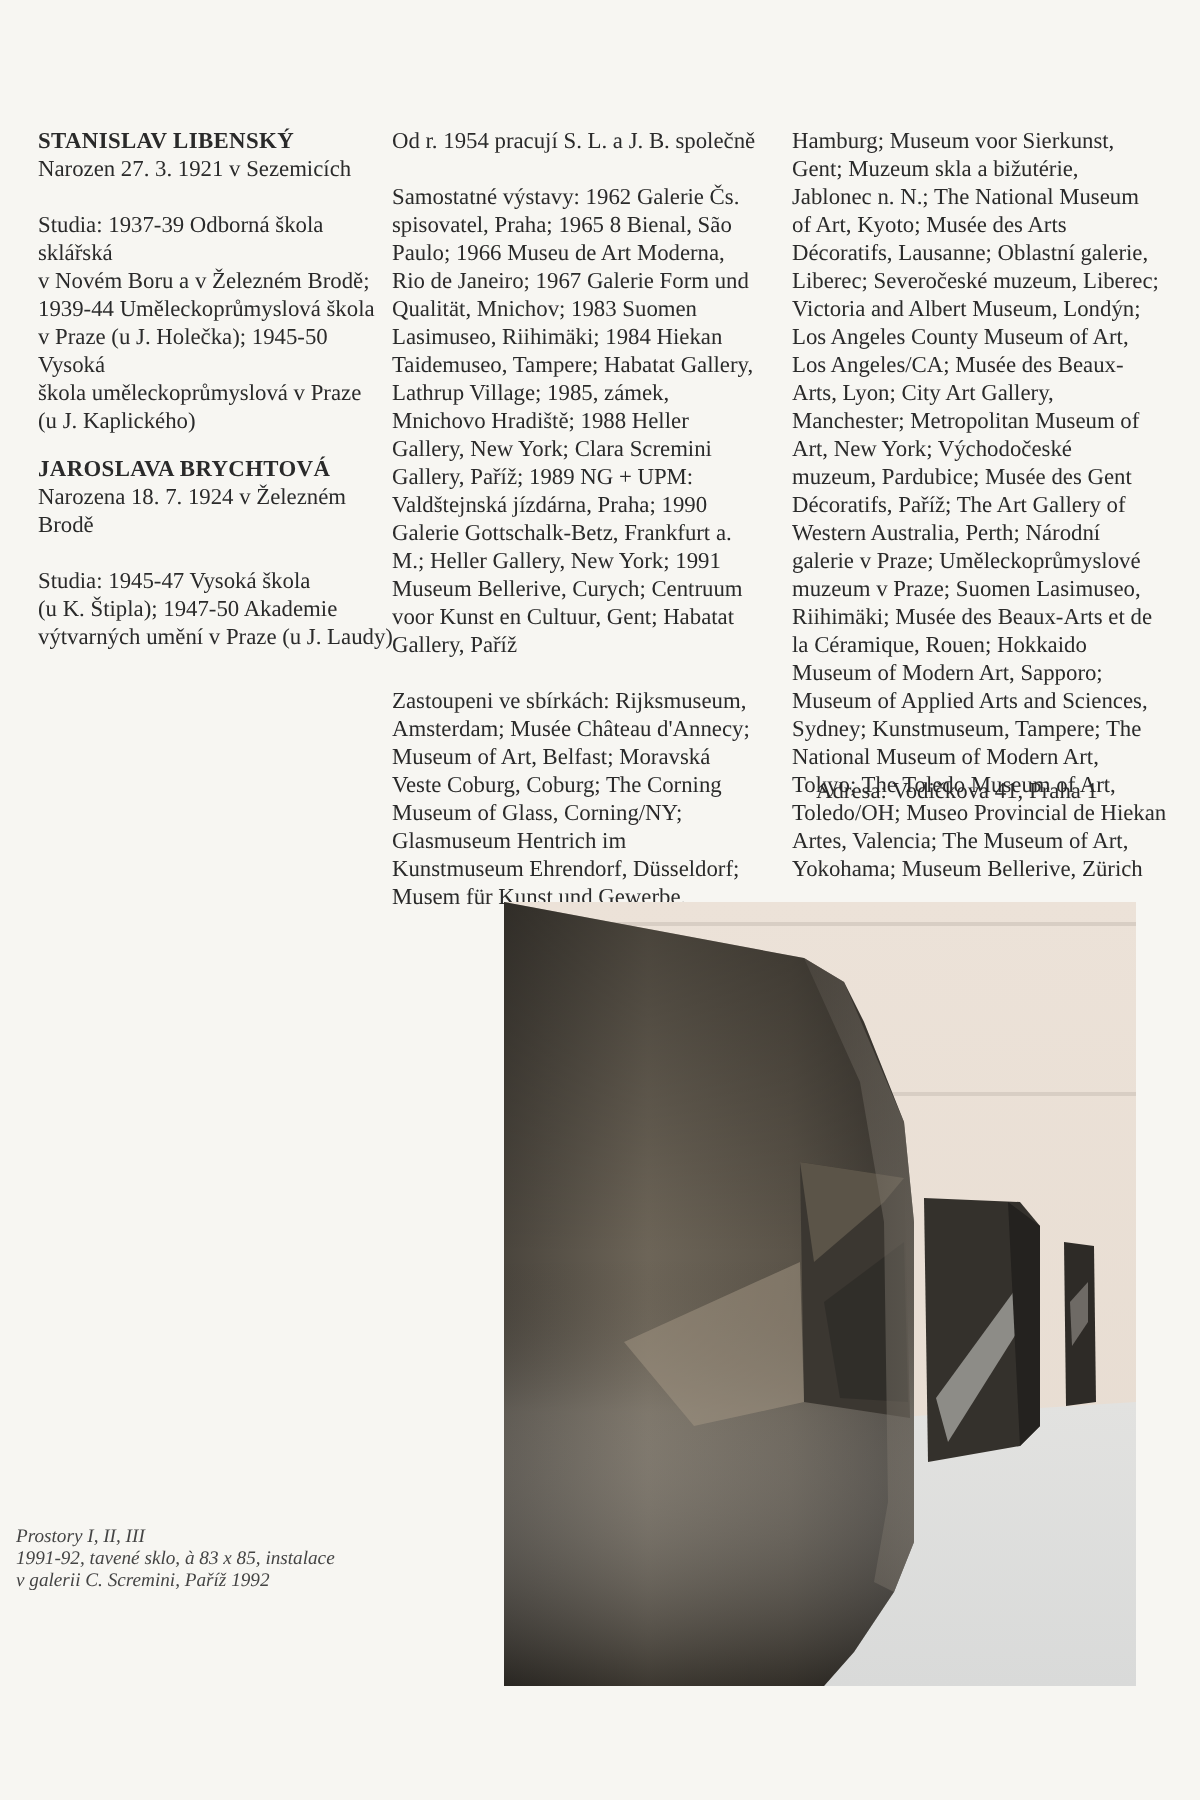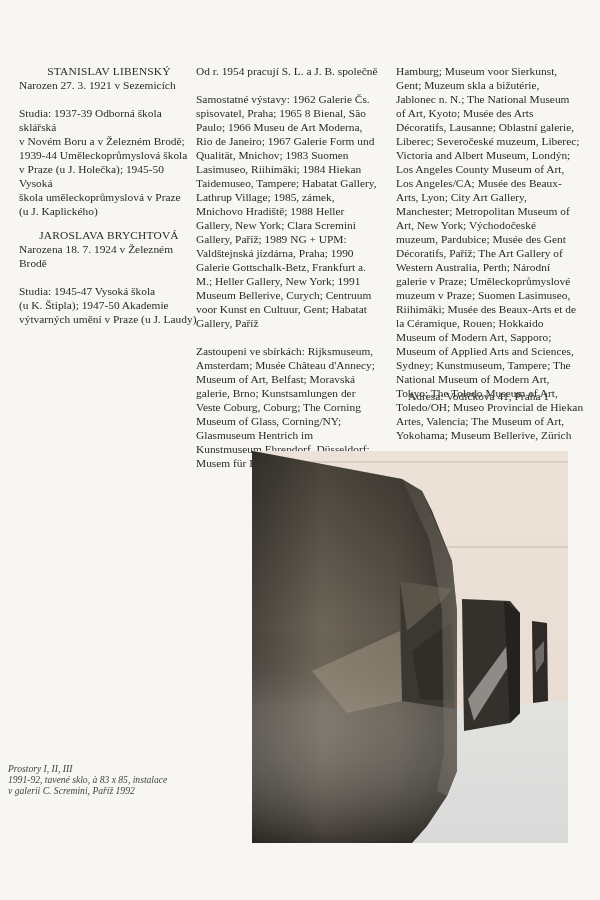--- a/index.html
+++ b/index.html
@@ -7,21 +7,21 @@
     width: 600px; height: 900px; position: relative; overflow: hidden;
     background: #f7f6f2;
     font-family: "Liberation Serif", "DejaVu Serif", serif;
     color: #2a2a2a;
   }
   .col { position: absolute; font-size: 11.4px; line-height: 14px; }
   .col p { margin: 0; }
   .col1 { left: 19px; top: 64px; width: 180px; }
   .col2 { left: 196px; top: 64px; width: 182px; }
   .col3 { left: 396px; top: 64px; width: 190px; }
-  .name { font-weight: normal; letter-spacing: 0.2px; text-align: center; }
+  .name { font-weight: bold; letter-spacing: 0.2px; }
   .gap { height: 14px; }
   .gap-sm { height: 10px; }
   .address { position: absolute; left: 396px; top: 378px; font-size: 11.4px; }
   .caption {
     position: absolute; left: 8px; top: 763px; width: 240px;
     font-style: italic; font-size: 9.6px; line-height: 11px; color: #444;
   }
   .photo {
     position: absolute; left: 252px; top: 451px; width: 316px; height: 392px;
     overflow: hidden; background: #e9e0d6;
@@ -77,21 +77,20 @@
     <p>M.; Heller Gallery, New York; 1991</p>
     <p>Museum Bellerive, Curych; Centruum</p>
     <p>voor Kunst en Cultuur, Gent; Habatat</p>
     <p>Gallery, Paříž</p>
   </div>
   <div class="gap"></div>
   <div>
     <p>Zastoupeni ve sbírkách: Rijksmuseum,</p>
     <p>Amsterdam; Musée Château d'Annecy;</p>
     <p>Museum of Art, Belfast; Moravská</p>
-    <p>galerie, Brno; Kunstsamlungen der</p>
     <p>Veste Coburg, Coburg; The Corning</p>
     <p>Museum of Glass, Corning/NY;</p>
     <p>Glasmuseum Hentrich im</p>
     <p>Kunstmuseum Ehrendorf, Düsseldorf;</p>
     <p>Musem für Kunst und Gewerbe,</p>
   </div>
 </div>
 
 <div class="col col3">
   <div>

